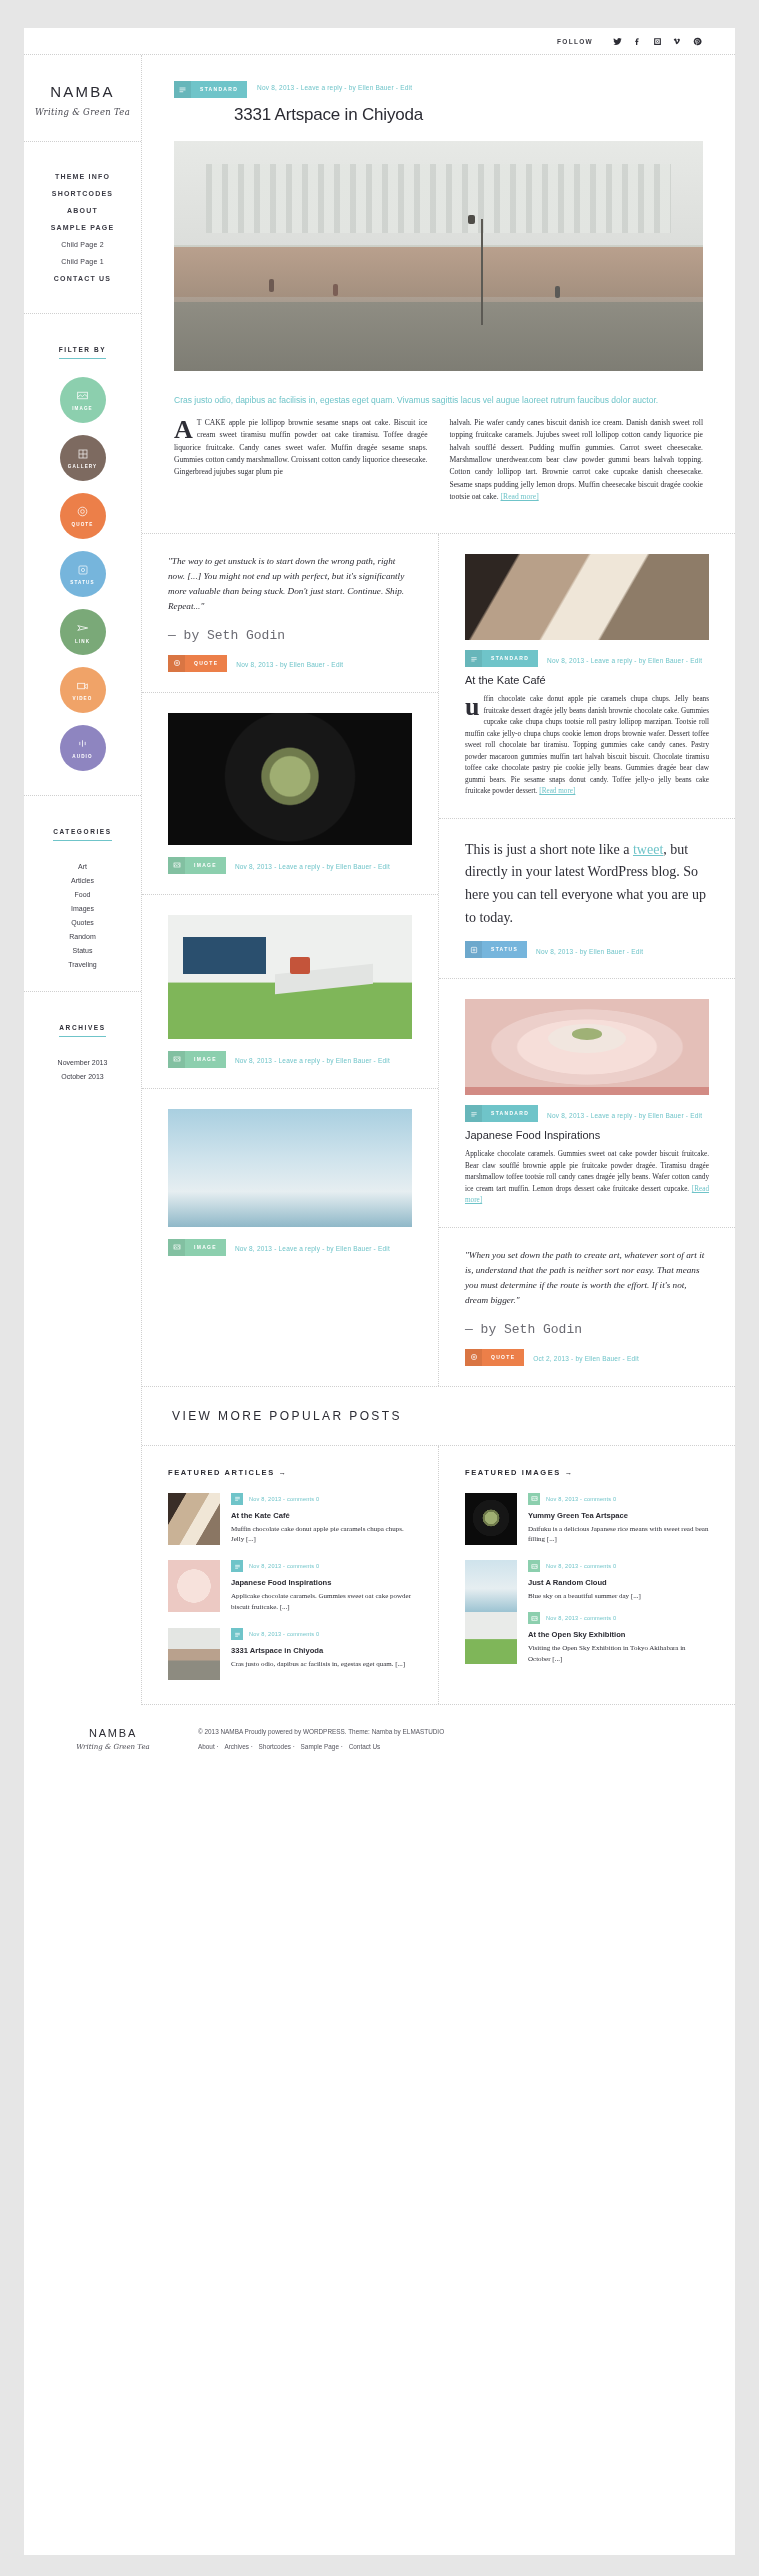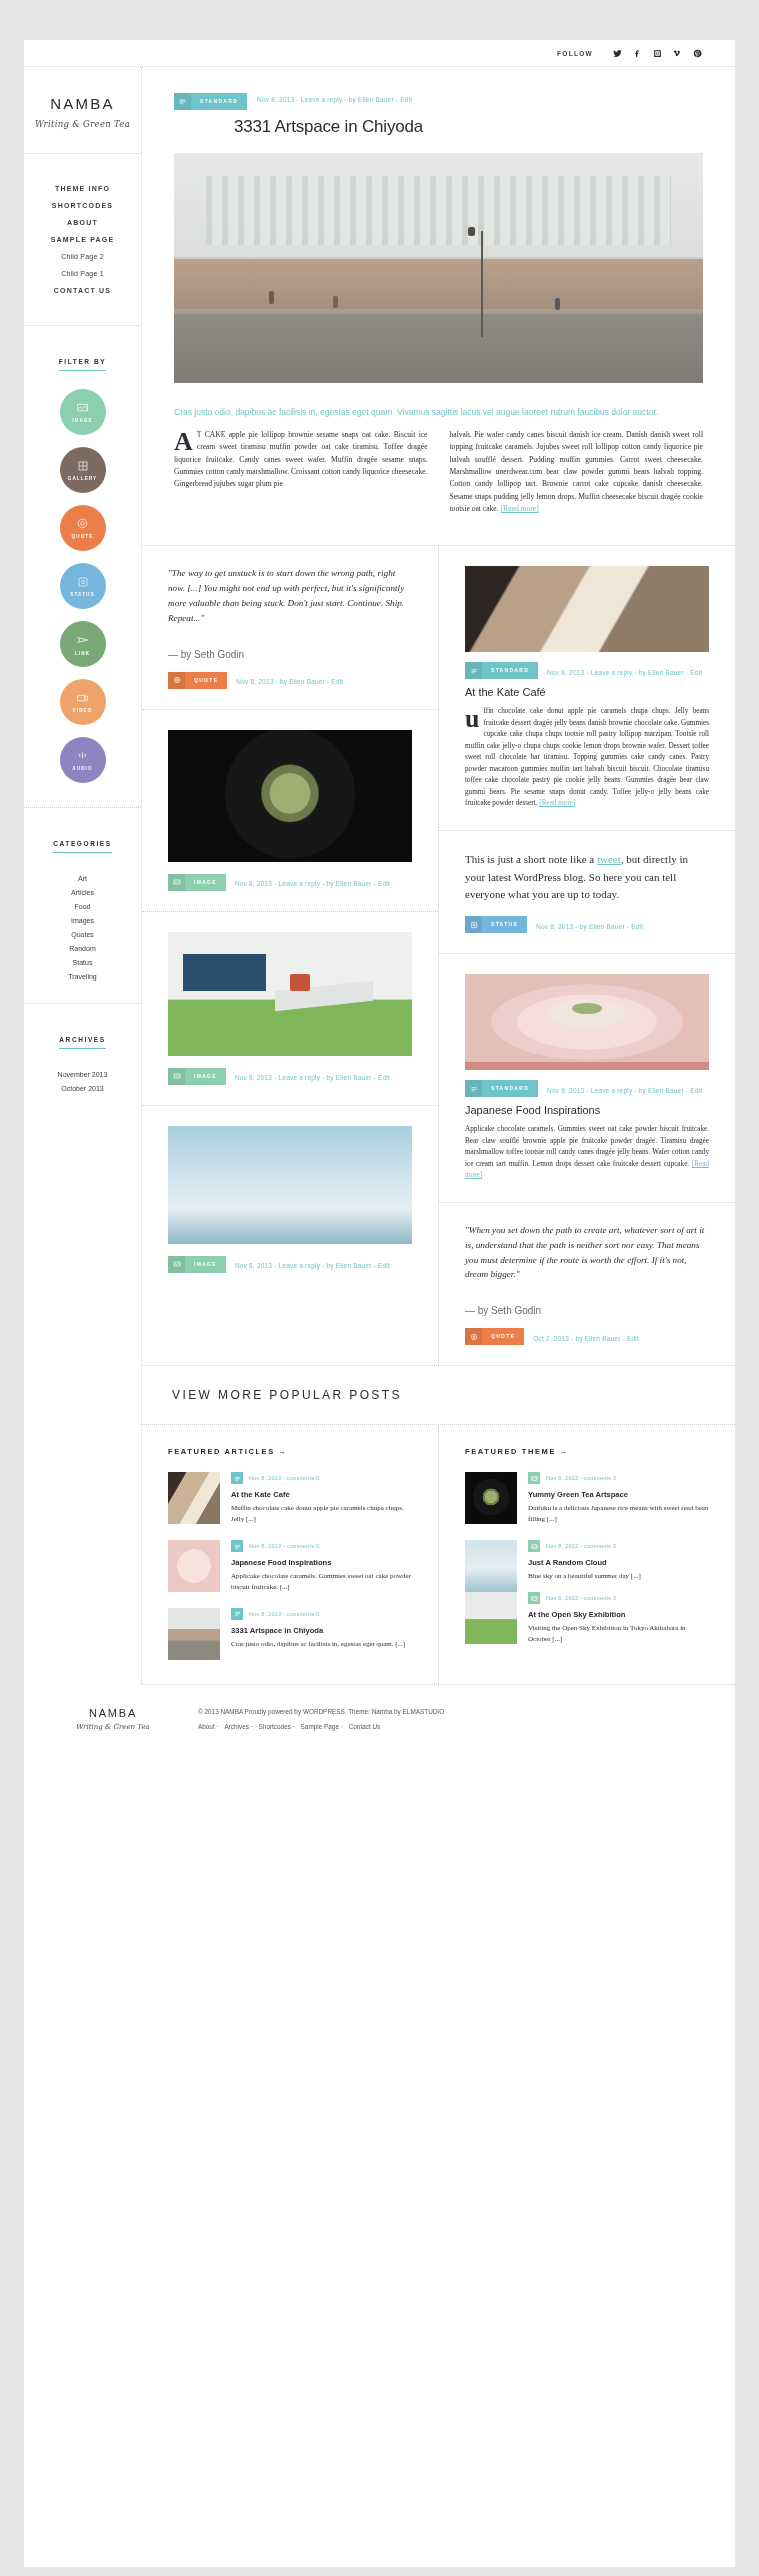--- a/index.html
+++ b/index.html
@@ -2,21 +2,21 @@
 <html><head>
 <meta charset="utf-8">
 <style>
   * { box-sizing: border-box; margin:0; padding:0; }
   html,body { background:#e6e6e6; }
   body {
     width:759px; height:2576px;
     font-family:"Liberation Sans", sans-serif;
     color:#3c3c44; position:relative; overflow:hidden;
   }
-  .page { position:absolute; left:24px; top:40px; width:711px; min-height:2527px; background:#fff; }
+  .page { position:absolute; left:24px; top:28px; width:711px; min-height:2527px; background:#fff; }
 
   
   .topbar { height:26px; display:flex; align-items:center; justify-content:flex-end;
             padding-right:28px; }
   .follow-label { font-size:6.5px; letter-spacing:1.3px; color:#3c3c44; margin-right:14px; font-weight:600;}
   .soc { width:20px; text-align:center; color:#2c2c34; font-size:11px; line-height:1; display:inline-block; }
   .soc svg { display:inline-block; vertical-align:middle; }
 
   
   .shell { display:flex; border-top:1px dotted #cfcfcf; }
@@ -60,27 +60,27 @@
   .more { color:#6fc4c9; }
 
   
   .grid { display:flex; border-bottom:1px dotted #cfcfcf; }
   .col { flex:1; }
   .col.left { border-right:1px dotted #cfcfcf; }
   .card { padding:20px 26px 20px; border-bottom:1px dotted #cfcfcf; }
   .card:last-child { border-bottom:none; }
   .quotebox { font-family:"Liberation Serif",serif; font-style:italic; font-size:9.2px;
               line-height:1.62; color:#2b2b33; }
-  .quoteby { font-family:Liberation Sans, sans-serif; font-size:10px; color:#6a6a72; margin-top:23px; }
+  .quoteby { font-family:Liberation Mono, monospace; font-size:13px; color:#6a6a72; margin-top:14px; }
   .card-title { font-size:11px; font-weight:400; color:#2b2b33; margin:7px 0 8px; }
   .card p.body { font-family:"Liberation Serif",serif; font-size:7.2px; line-height:1.6;
                  text-align:justify; color:#2e2e36; }
   .card-img { width:100%; display:block; }
   .strip { display:flex; align-items:center; gap:9px; margin-top:12px; }
-  .status-text { font-family:"Liberation Serif",serif; font-size:11px; line-height:1.62; color:#2e2e36; }
+  .status-text { font-family:"Liberation Serif",serif; font-size:14px; line-height:1.62; color:#2e2e36; }
 
   
   .pop-head { padding:22px 30px; border-bottom:1px dotted #cfcfcf; font-size:12px;
               letter-spacing:2.4px; color:#2b2b33; font-weight:500; }
   .pop-grid { display:flex; border-bottom:1px dotted #cfcfcf;justify-content:center; }
   .pop-col { flex:1; padding:22px 26px 24px; }
   .pop-col.l { border-right:1px dotted #cfcfcf; }
   .pop-title { font-size:7.5px; letter-spacing:1.6px; color:#2b2b33; font-weight:600; margin-bottom:16px; }
   .pop-item { display:flex; gap:11px; margin-bottom:15px; }
   .pop-thumb { width:52px; height:52px; flex:0 0 52px; }
@@ -463,21 +463,21 @@
                   </span>
                 <span class="pop-date">Nov 8, 2013 - comments 0</span>
               </div>
               <div class="pop-h">3331 Artspace in Chiyoda</div>
               <div class="pop-x">Cras justo odio, dapibus ac facilisis in, egestas eget quam. [...]</div>
             </div>
           </div>
         </div>
 
         <div class="pop-col">
-          <div class="pop-title">FEATURED THEME →</div>
+          <div class="pop-title">FEATURED IMAGES →</div>
 
           <div class="pop-item">
             <div class="pop-thumb ph" style="background:radial-gradient(circle at 50% 48%, #9fae72 0 16%, #6f7a4c 17% 22%, #161616 23% 48%, #0b0b0b 49% 100%), #efe9e0;"></div>
             <div style="flex:1">
               <div class="pop-meta">
                 <span class="pop-badge" style="background:#8ccfae">
                     <svg width="7" height="7" viewBox="0 0 24 24" fill="none" stroke="#fff" stroke-width="2.4">
                       <rect x="3" y="6" width="18" height="12"></rect>
                       <path d="M3 15l5-4 4 3 4-4 5 4"></path>
                     </svg>

